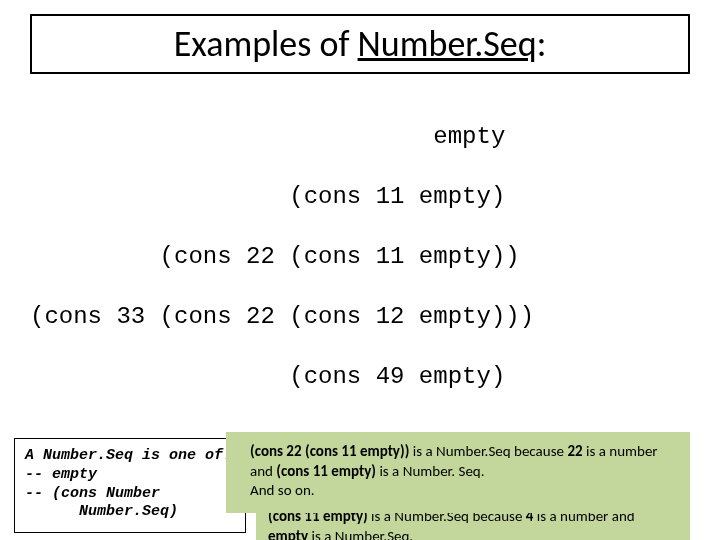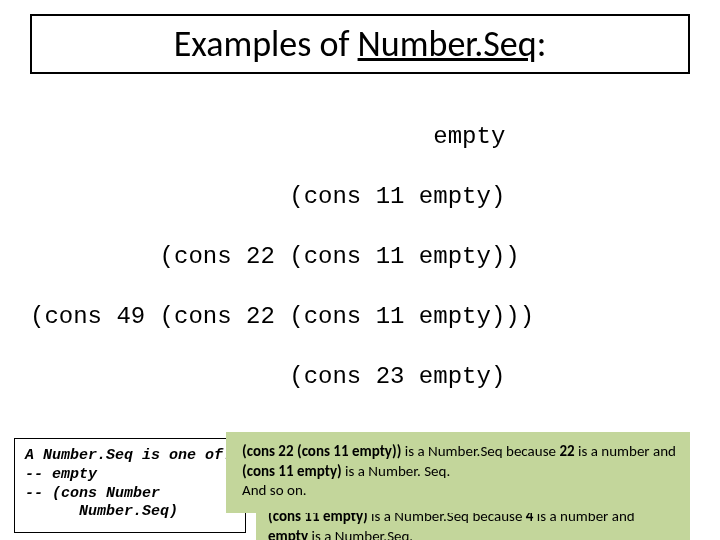--- a/index.html
+++ b/index.html
@@ -62,40 +62,40 @@
   }
   .expl-box p { margin-bottom: 10px; }
   .expl-box p:last-child { margin-bottom: 0; }
   .b { font-weight: bold; }
   .footer-box {
     position: absolute;
     right: 30px;
     top: 432px;
     width: 464px;
     background: #c3d69b;
-    padding: 10px 12px 12px 16px;
+    padding: 10px 12px 12px 24px;
     font-family: Calibri, Arial, sans-serif;
     font-size: 15px;
     line-height: 1.3;
     color: #000;
   }
 </style>
 </head>
 <body>
 
 <div class="title-box">
   <h1><span>Examples of </span><span class="title-under">Number.Seq</span><span>:</span></h1>
 </div>
 
 <div class="code-block">
 <div>                            empty</div>
 <div>                  (cons 11 empty)</div>
 <div>         (cons 22 (cons 11 empty))</div>
-<div>(cons 49 (cons 22 (cons 11 empty)))</div>
-<div>                  (cons 23 empty)</div>
+<div>(cons 33 (cons 22 (cons 12 empty)))</div>
+<div>                  (cons 49 empty)</div>
 </div>
 
 <div class="row2">
   <div class="def-box">A Number.Seq is one of:
 -- empty
 -- (cons Number
       Number.Seq)</div>
   <div class="expl-box">
     <p><span>Here are some examples of </span><span class="b">Number.Seqs.</span></p>
     <p><span class="b">empty</span><span> is a Number. Seq by the data definition.</span></p>

